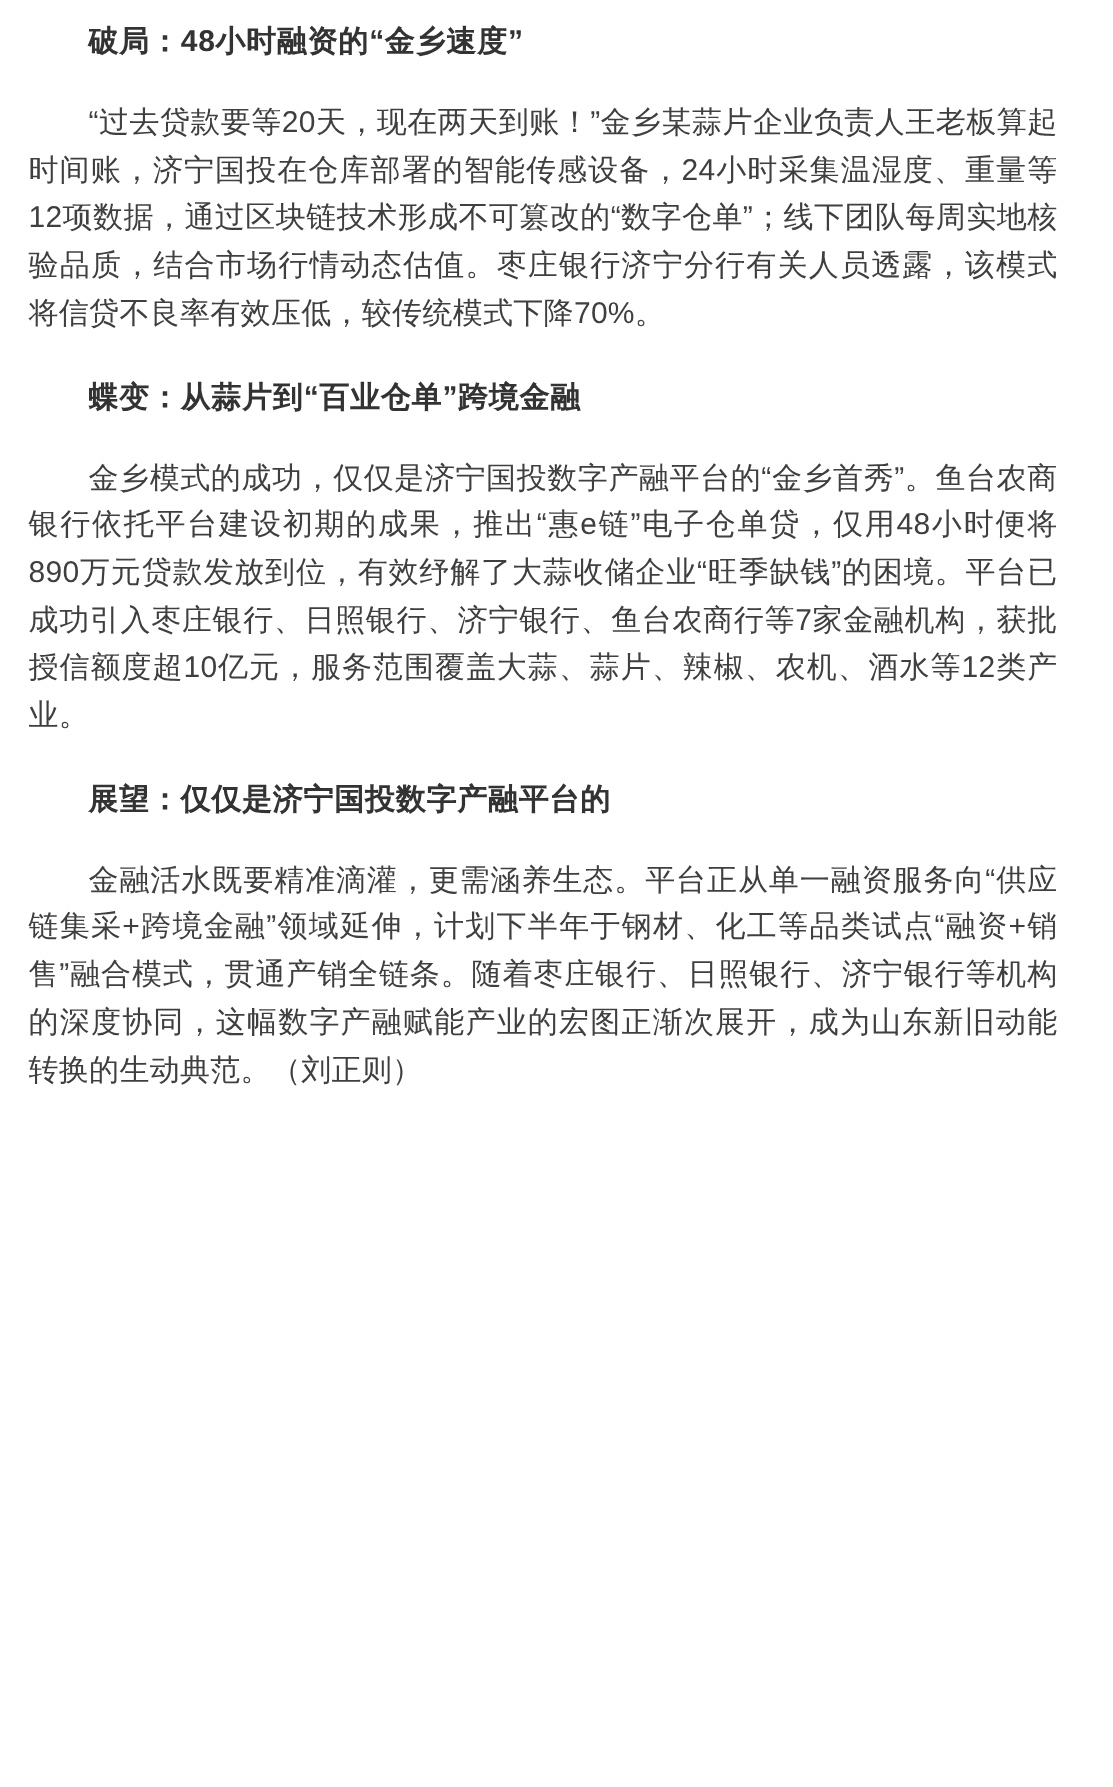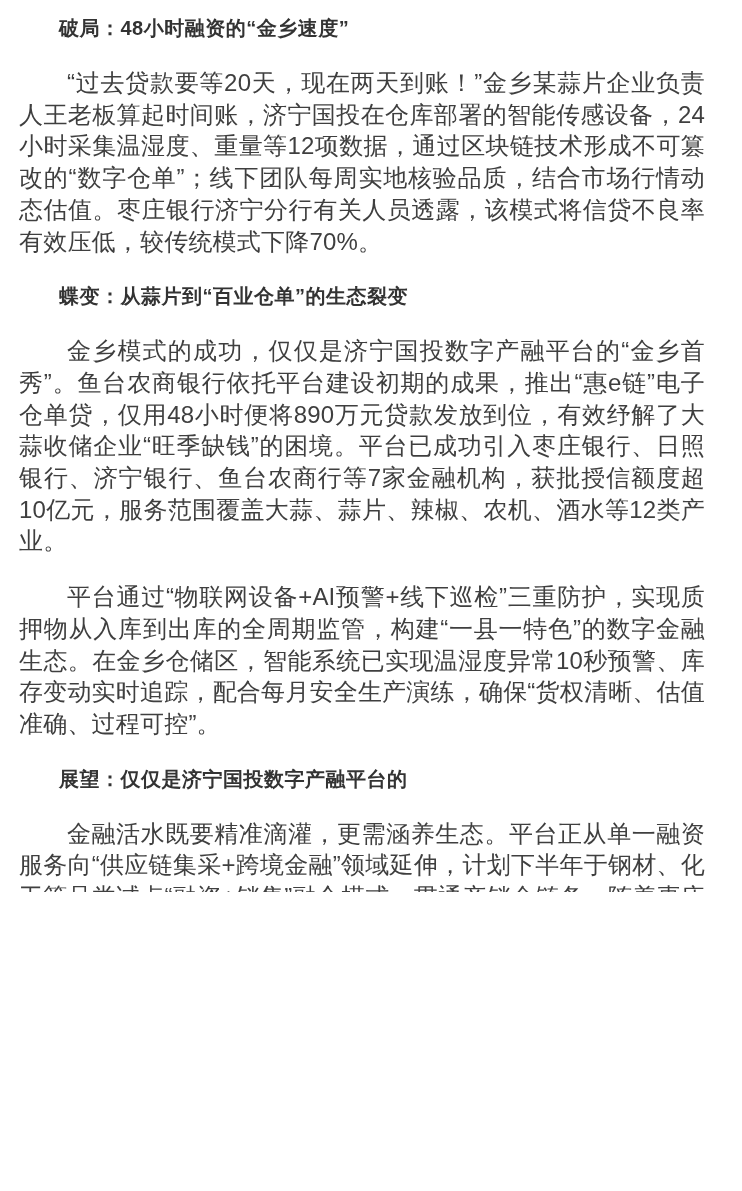--- a/index.html
+++ b/index.html
@@ -26,45 +26,44 @@
     font-weight: 700;
     color: #333333;
     margin: 15px 0 24px 0;
     text-indent: 2em;
     letter-spacing: 0.5px;
   }
   .article h3.first {
     margin-top: 0;
   }
   .article p {
-    font-size: 24px;
+    font-size: 20px;
     line-height: 31.7px;
     margin: 24px 0;
     text-indent: 2em;
     text-align: justify;
     letter-spacing: 0.2px;
     color: #3f3f3f;
   }
 </style>
 </head>
 <body>
 
 <div class="page">
   <div class="article">
 
     <h3 class="first">破局：48小时融资的“金乡速度”</h3>
 
     <p>“过去贷款要等20天，现在两天到账！”金乡某蒜片企业负责人王老板算起时间账，济宁国投在仓库部署的智能传感设备，24小时采集温湿度、重量等12项数据，通过区块链技术形成不可篡改的“数字仓单”；线下团队每周实地核验品质，结合市场行情动态估值。枣庄银行济宁分行有关人员透露，该模式将信贷不良率有效压低，较传统模式下降70%。</p>
 
 
-    <h3>蝶变：从蒜片到“百业仓单”的生态裂变</h3>
+    <h3>蝶变：从蒜片到“百业仓单”跨境金融</h3>
 
     <p>金乡模式的成功，仅仅是济宁国投数字产融平台的“金乡首秀”。鱼台农商银行依托平台建设初期的成果，推出“惠e链”电子仓单贷，仅用48小时便将890万元贷款发放到位，有效纾解了大蒜收储企业“旺季缺钱”的困境。平台已成功引入枣庄银行、日照银行、济宁银行、鱼台农商行等7家金融机构，获批授信额度超10亿元，服务范围覆盖大蒜、蒜片、辣椒、农机、酒水等12类产业。</p>
 
-    <p>平台通过“物联网设备+AI预警+线下巡检”三重防护，实现质押物从入库到出库的全周期监管，构建“一县一特色”的数字金融生态。在金乡仓储区，智能系统已实现温湿度异常10秒预警、库存变动实时追踪，配合每月安全生产演练，确保“货权清晰、估值准确、过程可控”。</p>
 
     <h3>展望：仅仅是济宁国投数字产融平台的</h3>
 
 
     <p>金融活水既要精准滴灌，更需涵养生态。平台正从单一融资服务向“供应链集采+跨境金融”领域延伸，计划下半年于钢材、化工等品类试点“融资+销售”融合模式，贯通产销全链条。随着枣庄银行、日照银行、济宁银行等机构的深度协同，这幅数字产融赋能产业的宏图正渐次展开，成为山东新旧动能转换的生动典范。（刘正则）</p>
 
   </div>
 </div>
 
 </body></html>

